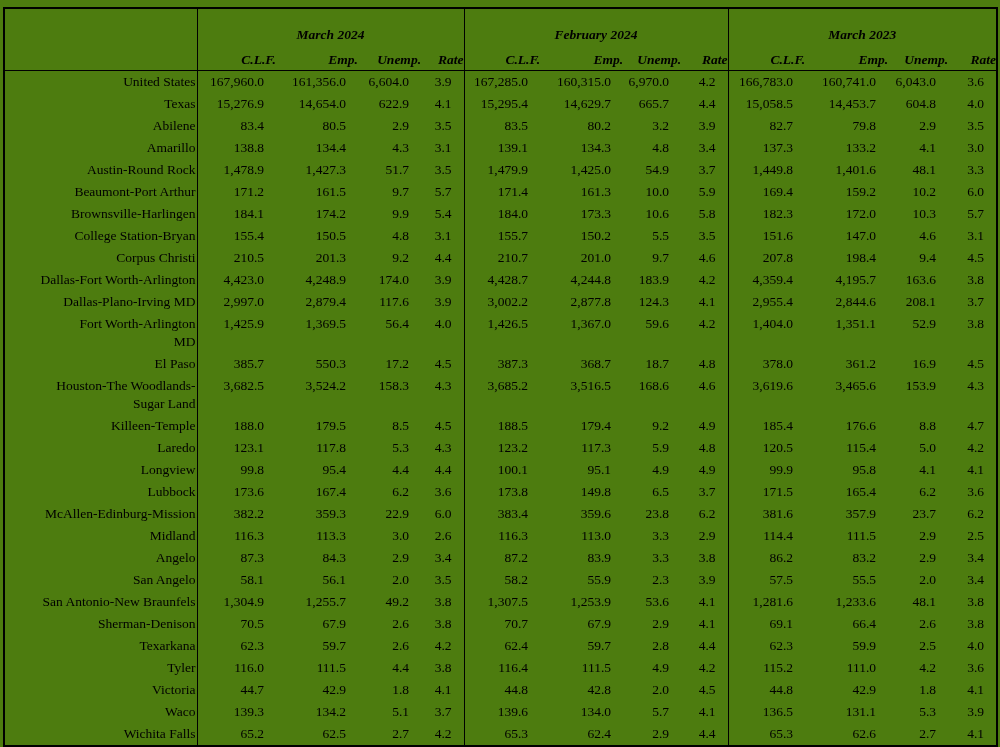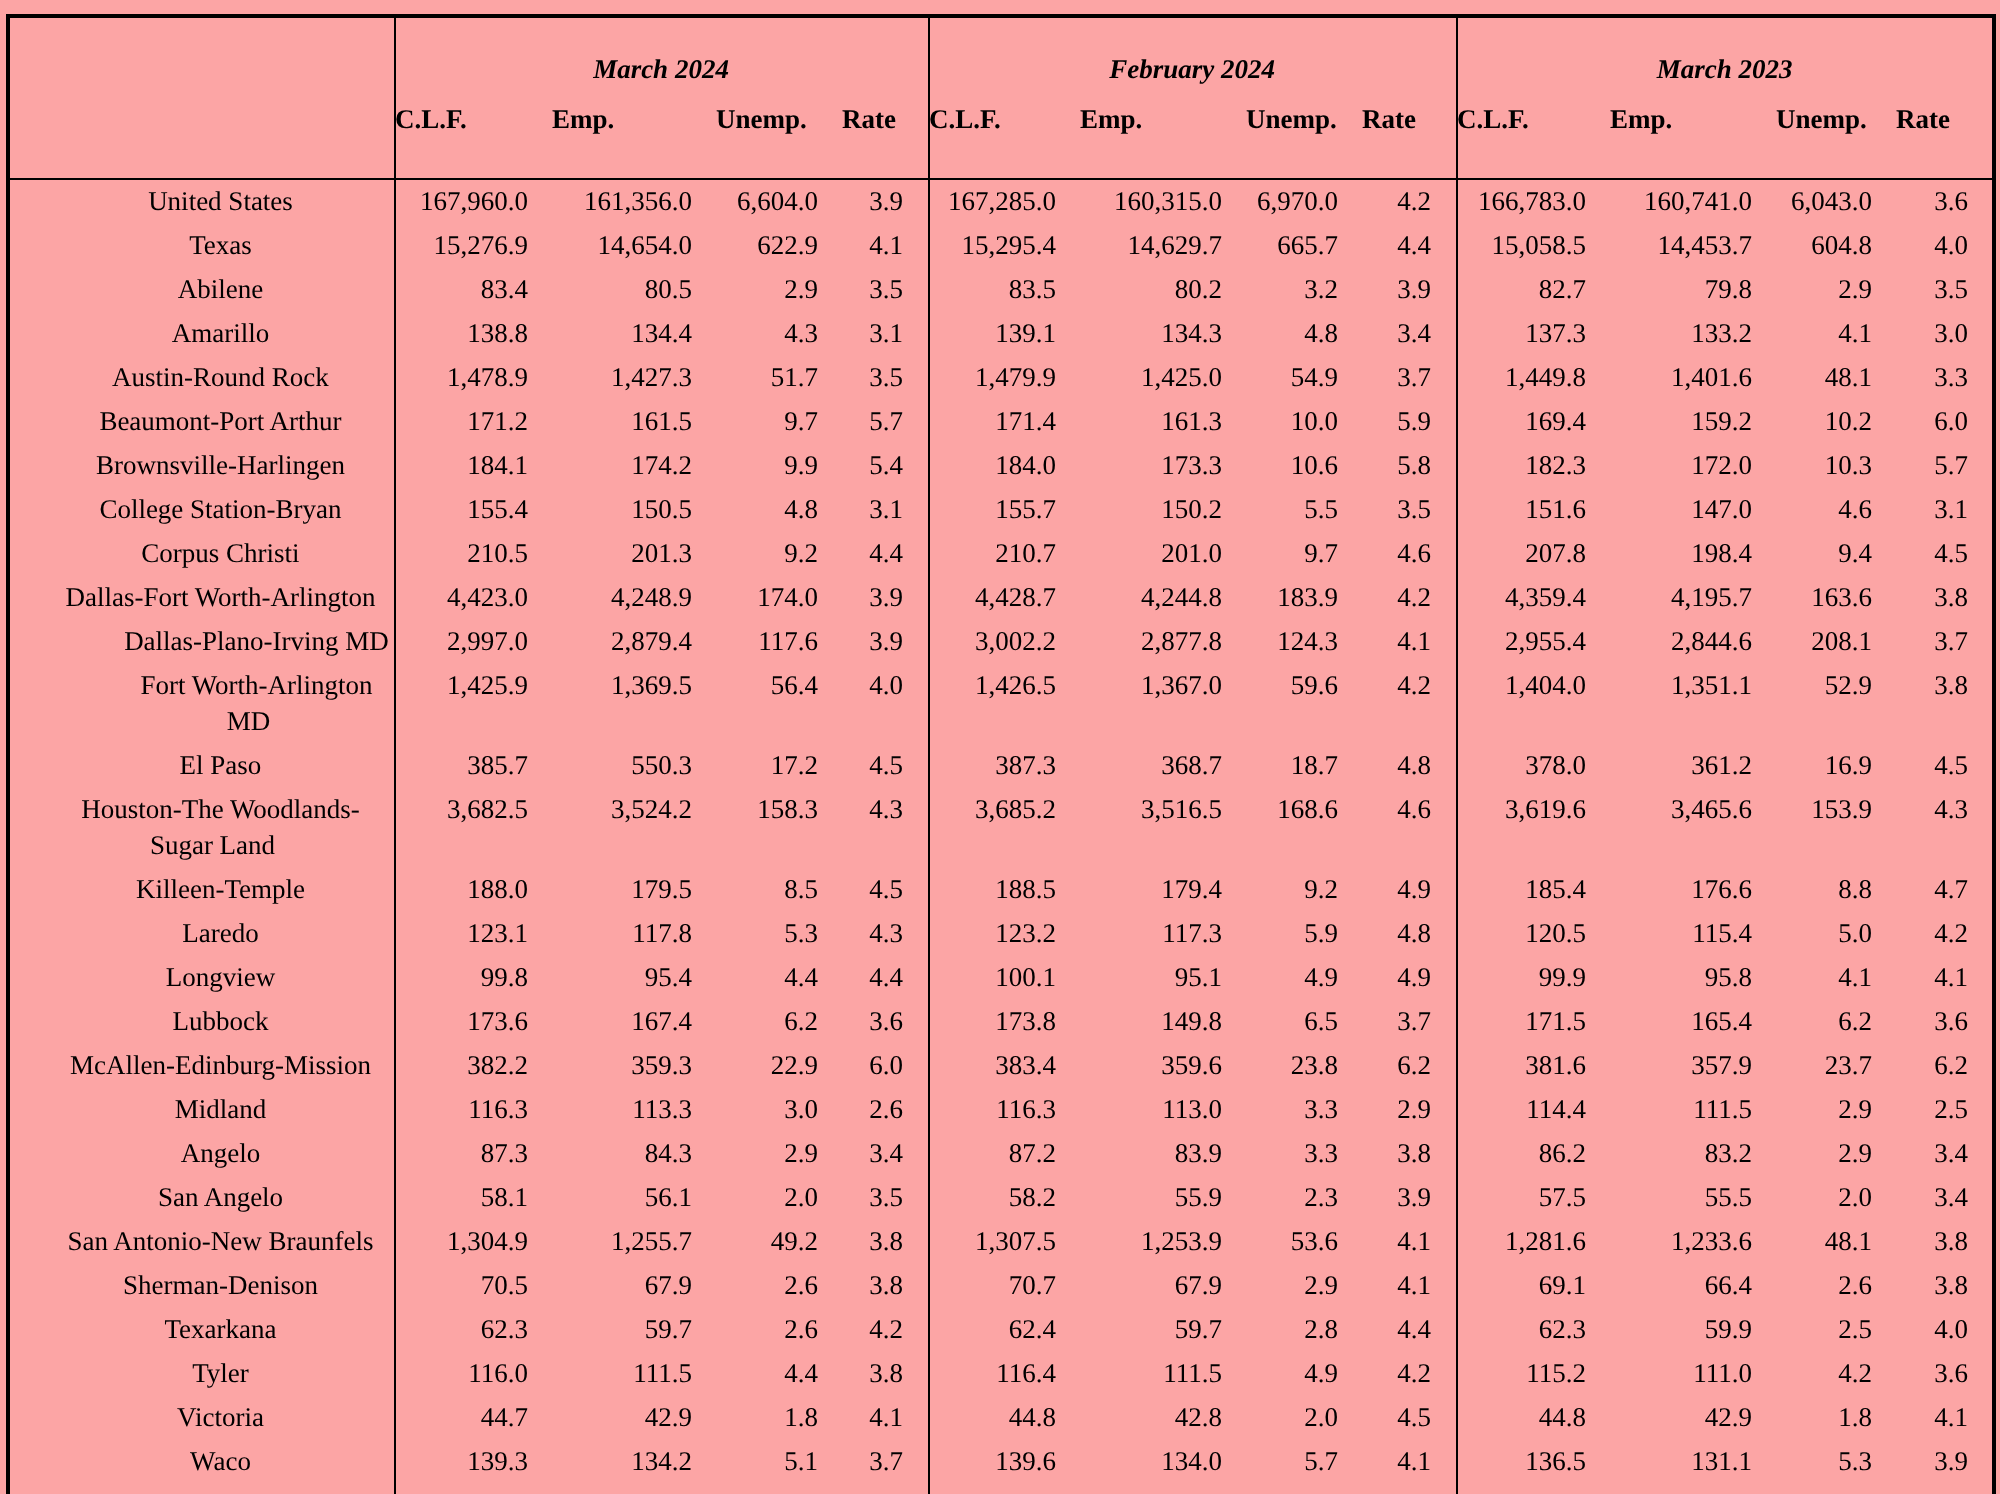--- a/index.html
+++ b/index.html
@@ -7,21 +7,21 @@
     padding: 0;
     background: #ffffff;
     width: 1000px;
     height: 747px;
     overflow: hidden;
   }
   .page {
     position: relative;
     width: 1000px;
     height: 747px;
-    background: #fca5a5;
+    background: #4d7c0f;
     font-family: "Liberation Serif", "DejaVu Serif", serif;
     color: #000000;
   }
   table.lf {
     position: absolute;
     left: 3px;
     top: 7px;
     width: 993px;
     height: 730px;
     border-collapse: collapse;
@@ -36,40 +36,41 @@
     padding: 0;
   }
   thead tr.period-row th.period {
     font-style: italic;
     text-align: center;
     vertical-align: bottom;
     height: 28px;
     padding-top: 6px;
   }
   thead tr.subhead-row th {
-    text-align: left;
+    text-align: right;
     vertical-align: bottom;
     height: 25px;
-    padding-bottom: 21px;
+    padding-bottom: 2px;
+    font-style: italic;
   }
   thead th.corner,
   thead tr.subhead-row th { border-bottom: 1.5px solid #000000; }
   tbody td {
     vertical-align: top;
     line-height: 18px;
     padding-top: 2px;
     padding-bottom: 2px;
   }
   tbody td.num {
     text-align: right;
     padding-right: 12px;
     white-space: nowrap;
   }
   tbody td.label {
-    text-align: center;
+    text-align: right;
     padding-left: 12px;
     text-indent: 8px;
   }
   tbody td.label.indent {
     padding-left: 48px;
   }
 </style>
 </head>
 <body>
 

